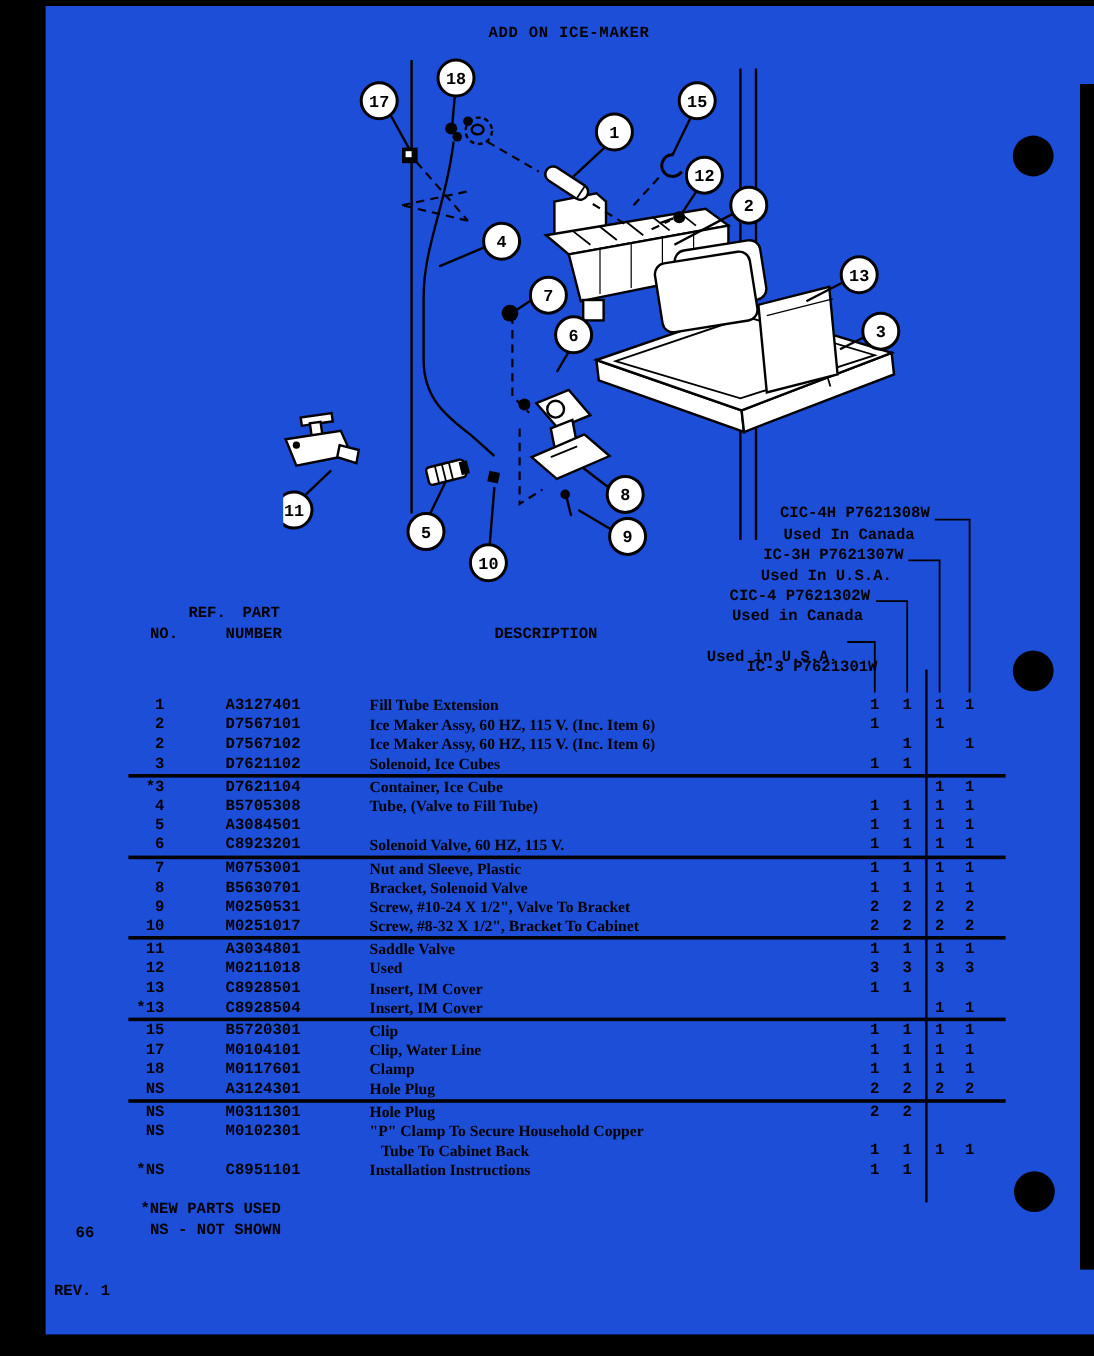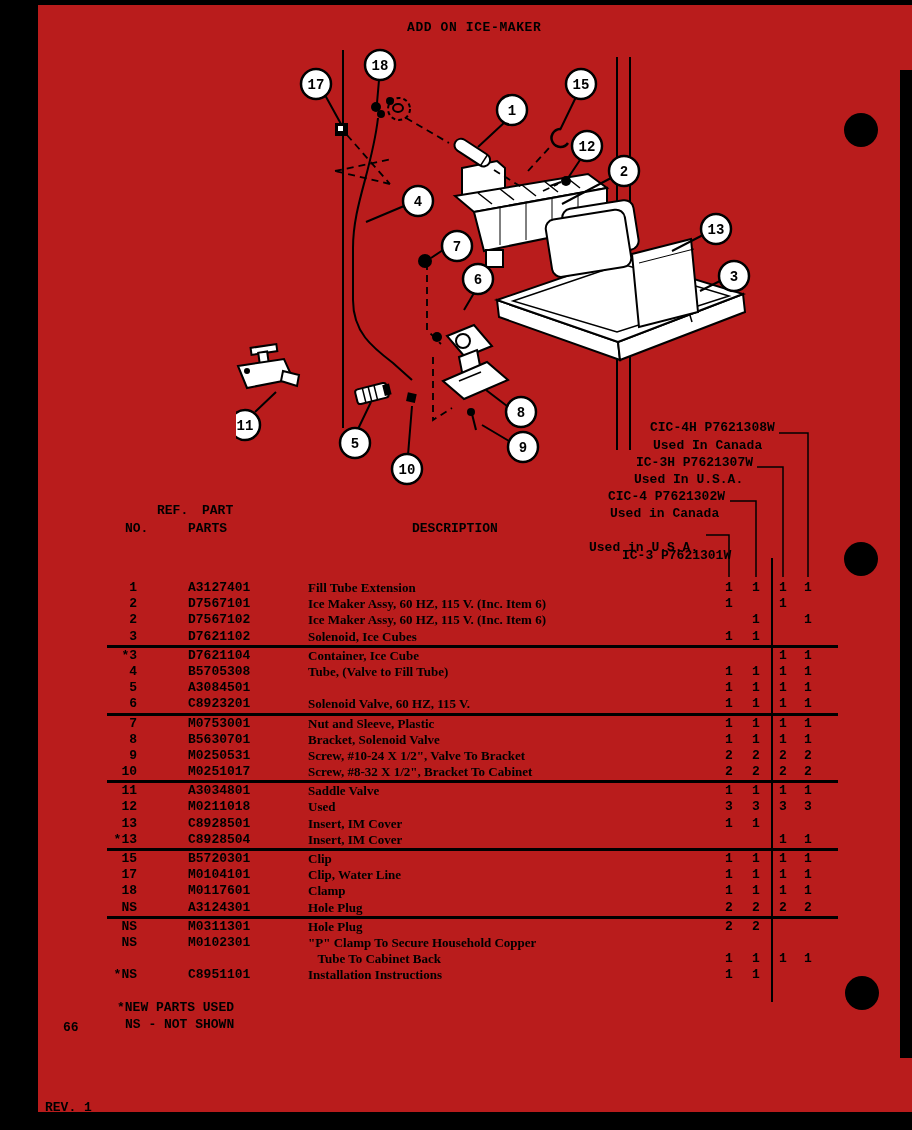--- a/index.html
+++ b/index.html
@@ -1,17 +1,17 @@
 <!DOCTYPE html>
 <html><head>
 <meta charset="utf-8">
 <style>
   html,body{margin:0;padding:0;background:#777;}
   #page{
-    position:relative;width:912px;height:1130px;background:#b91c1c;
+    position:relative;width:912px;height:1130px;background:#1d4ed8;
     overflow:hidden;color:#000;
     font-family:"Liberation Mono","DejaVu Sans Mono",monospace;
     font-weight:bold;font-size:13px;line-height:16.2px;
   }
   .abs{position:absolute;white-space:pre;}
   
   .bar{position:absolute;background:#000;}
   .dot{position:absolute;width:34px;height:34px;background:#000;border-radius:50%;}
   
   #parts-rows{position:absolute;left:0;top:580px;width:912px;}
@@ -215,21 +215,21 @@
   <div class="abs" style="left:636px;top:455px;">IC-3H P7621307W</div>
   <div class="abs" style="left:634px;top:472px;">Used In U.S.A.</div>
   <div class="abs" style="left:608px;top:489px;">CIC-4 P7621302W</div>
   <div class="abs" style="left:610px;top:506px;">Used in Canada</div>
   <div class="abs" style="left:622px;top:523px;margin-top:25px;">IC-3 P7621301W</div>
   <div class="abs" style="left:589px;top:540px;">Used in U.S.A.</div>
 
   <div class="abs" style="left:125px;top:503px;margin-left:32px;">REF.</div>
   <div class="abs" style="left:125px;top:521px;">NO.</div>
   <div class="abs" style="left:202px;top:503px;">PART</div>
-  <div class="abs" style="left:188px;top:521px;">PARTS</div>
+  <div class="abs" style="left:188px;top:521px;">NUMBER</div>
   <div class="abs" style="left:412px;top:521px;">DESCRIPTION</div>
 
   <div class="bar" style="left:771px;top:558px;width:2px;height:444px;"></div>
 
   <div id="parts-rows">
       <div class="prow">
         <span class="c-ref">1</span>
         <span class="c-part">A3127401</span>
         <span class="c-desc">Fill Tube Extension</span>
         <span class="c-q q0">1</span>
@@ -447,15 +447,15 @@
         <span class="c-q q1">1</span>
         <span class="c-q q2"></span>
         <span class="c-q q3"></span>
       </div>
     </div>
 
   <div class="abs" style="left:117px;top:1000px;">*NEW PARTS USED</div>
   <div class="abs" style="left:125px;top:1017px;">NS - NOT SHOWN</div>
 
   <div class="abs" style="left:63px;top:1020px;">66</div>
-  <div class="abs" style="left:45px;top:1100px;">REV. 1</div>
+  <div class="abs" style="left:45px;top:1068px;">REV. 1</div>
 
 </div>
 
 </body></html>

